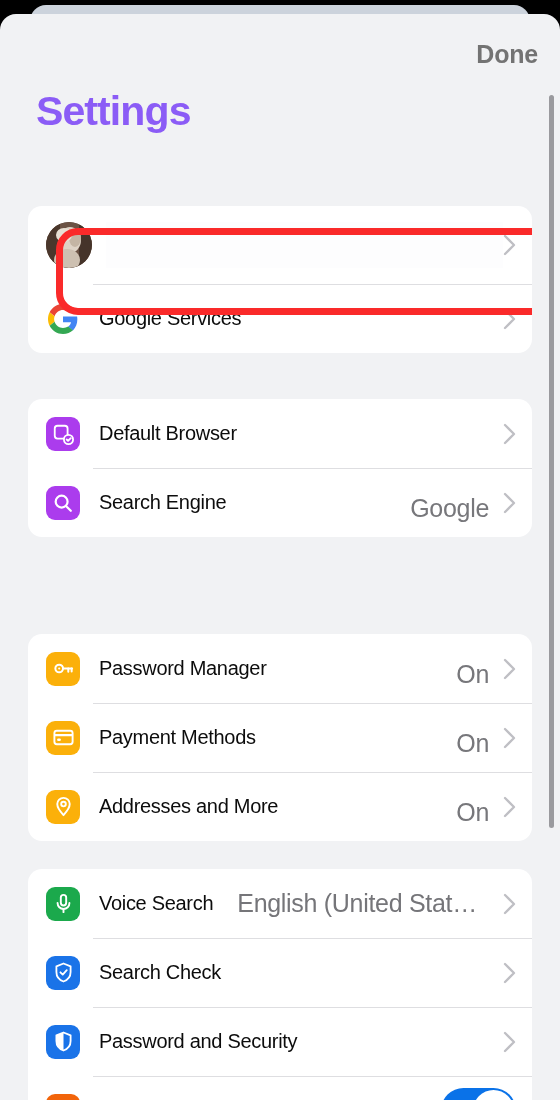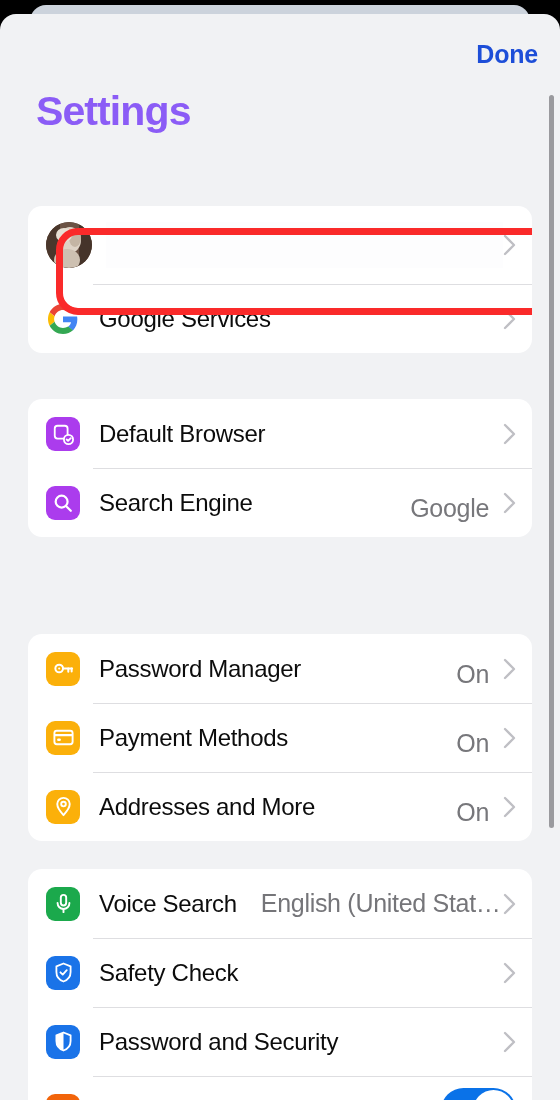--- a/index.html
+++ b/index.html
@@ -42,21 +42,21 @@
   .navbar {
     position: relative;
     height: 58px;
   }
   .done-button {
     position: absolute;
     right: 22px;
     top: 26px;
     font-size: 25px;
     font-weight: bold;
-    color: #1d4ed8;
+    color: #737373;
     letter-spacing: -0.2px;
     cursor: pointer;
   }
 
   
   .page-title {
     margin: 16px 0 0 36px;
     font-size: 41px;
     font-weight: bold;
     color: #8b5cf6;
@@ -106,21 +106,21 @@
     border-radius: 9px;
     flex: 0 0 34px;
     display: flex;
     align-items: center;
     justify-content: center;
   }
   .tile svg { display: block; }
 
   .row-label {
     margin-left: 19px;
-    font-size: 24px;
+    font-size: 20px;
     color: #0c0c0c;
     letter-spacing: -0.3px;
     white-space: nowrap;
   }
   .row-sublabel {
     margin-left: 24px;
     font-size: 25px;
     color: #757579;
     letter-spacing: -0.3px;
     white-space: nowrap;
@@ -370,21 +370,21 @@
           </svg>
       </div>
 
       <div class="row">
         <div class="tile" style="background:#1a73e8;">
           <svg width="23" height="23" viewBox="0 0 24 24" fill="none" stroke="#fff" stroke-width="1.9" stroke-linecap="round" stroke-linejoin="round">
             <path d="M12 2.6 4.6 5.6v6c0 5 3.2 8.4 7.4 9.8 4.2-1.4 7.4-4.8 7.4-9.8v-6z"></path>
             <polyline points="8.8,11.8 11.2,14.2 15.4,9.6"></polyline>
           </svg>
         </div>
-        <div class="row-label">Safety Check</div>
+        <div class="row-label">Search Check</div>
         <div class="spacer"></div>
         <svg class="chevron" viewBox="0 0 13 22" fill="none" stroke="currentColor" stroke-width="2.3" stroke-linecap="round" stroke-linejoin="round">
             <polyline points="2,2 11,11 2,20"></polyline>
           </svg>
       </div>
 
       <div class="row">
         <div class="tile" style="background:#1a73e8;">
           <svg width="23" height="23" viewBox="0 0 24 24">
             <path d="M12 2.6 4.6 5.6v6c0 5 3.2 8.4 7.4 9.8 4.2-1.4 7.4-4.8 7.4-9.8v-6z" fill="none" stroke="#fff" stroke-width="1.9" stroke-linejoin="round"></path>

